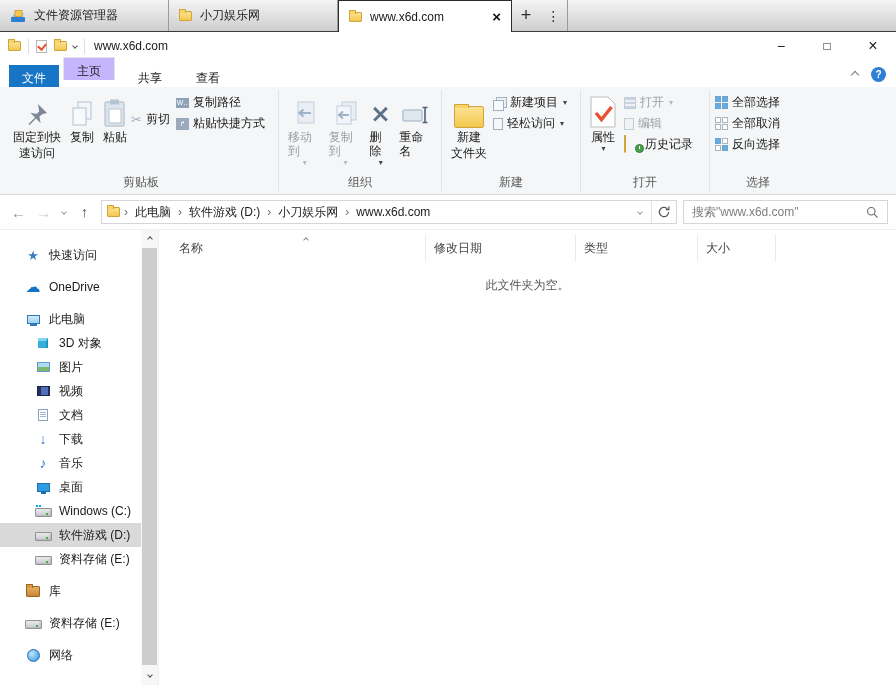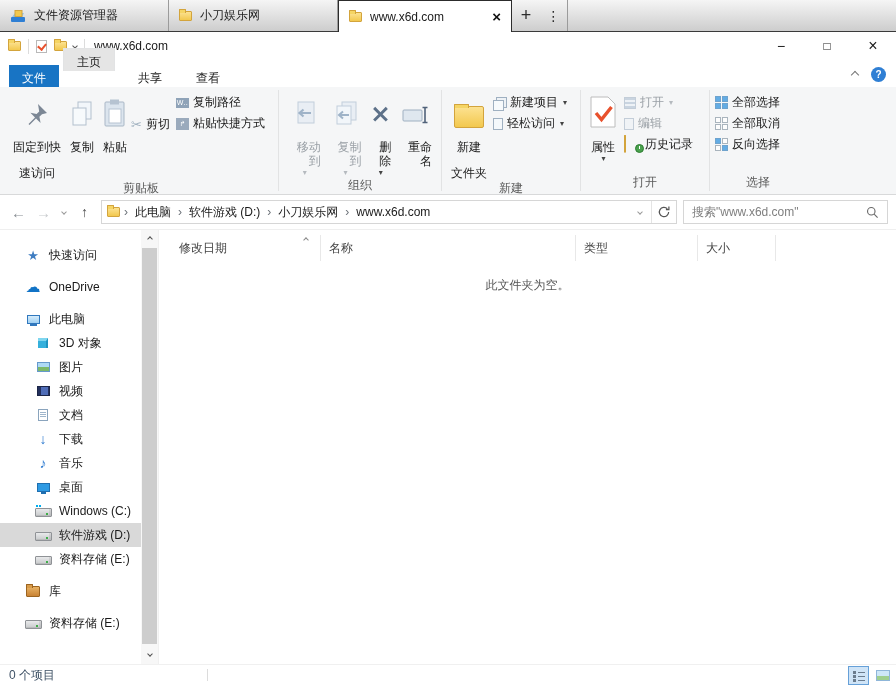--- a/index.html
+++ b/index.html
@@ -21,33 +21,33 @@
   .qat-sep { width:1px; height:15px; background:#dcdcdc; margin:0 7px; }
   .title-text { margin-left:2px; }
   .win-controls { margin-left:auto; display:flex; height:100%; }
   .win-btn { width:46px; display:flex; align-items:center; justify-content:center; color:#1a1a1a; }
   .win-btn.min { font-size:14px; } .win-btn.max { font-size:12px; } .win-btn.close { font-size:16px; }
 
   
   .ribbon-tabs { height:27px; flex:0 0 27px; background:#fff; display:flex; align-items:flex-end; position:relative; }
   .rtab { padding:5px 13px 0; }
   .rtab.file { background:#1874c4; color:#fff; margin-left:9px; }
-  .rtab.active { background:#e5e5e5; border:1px solid #e2e3e4; border-bottom:none; margin-bottom:16px; z-index:1; }
+  .rtab.active { background:#c4b5fd; border:1px solid #e2e3e4; border-bottom:none; margin-bottom:7px; z-index:1; }
   .ribbon-corner { position:absolute; right:10px; top:7px; display:flex; align-items:center; gap:13px; }
   .help-badge { width:15px; height:15px; border-radius:50%; background:#2f7fd4; color:#fff; font-size:10px; font-weight:bold; display:flex; align-items:center; justify-content:center; }
 
   
   .ribbon-body { height:108px; flex:0 0 108px; background:#f5f6f7; border-bottom:1px solid #d8d9da; display:flex; padding-left:4px; }
   .rgroup { display:flex; flex-direction:column; }
   .rgroup-content { flex:1; display:flex; align-items:flex-start; padding:4px 5px 0; }
   .rgroup-label { height:20px; text-align:center; color:#5a5a5a; line-height:17px; }
   .rgroup-sep { width:1px; background:#e2e3e4; margin:3px 0; }
   .rbig { display:flex; flex-direction:column; align-items:center; padding:1px 4px 0; }
   .rbig .ic { height:36px; display:flex; align-items:flex-end; justify-content:center; }
-  .rbig .bl { line-height:14px; text-align:right; margin-top:12px; }
+  .rbig .bl { line-height:14px; text-align:left; margin-top:2px; }
   .rsmallcol { display:flex; flex-direction:column; gap:4px; padding-top:3px; }
   .rsmall { display:flex; align-items:center; gap:4px; height:17px; white-space:nowrap; }
   .scaret { font-size:8px; color:#444; margin-left:1px; }
   .dis { color:#9aa0a6; }
   .dis .scaret { color:#b5babf; }
 
   
   .fold { position:relative; background:linear-gradient(#fce291,#f2c84e); border:1px solid #d3a43c; border-radius:1px; flex-shrink:0; }
   .fold::before { content:""; position:absolute; left:-1px; top:-3px; width:45%; height:3px; background:#f5d564; border:1px solid #d3a43c; border-bottom:none; border-radius:1px 1px 0 0; }
   .f12 { width:13px; height:10px; } .f14 { width:14px; height:11px; } .f28 { width:30px; height:22px; border-radius:2px; }
@@ -525,51 +525,45 @@
           <span class="lbl">库</span>
         </div>
         <div class="snav gap">
           <span class="sicon">
               <span class="icon-drive">
                 <span class="led"></span>
               </span>
             </span>
           <span class="lbl">资料存储 (E:)</span>
         </div>
+        <div class="snav gap">
+          <span class="sicon">
+              <span class="icon-network"></span>
+            </span>
+          <span class="lbl">网络</span>
+        </div>
       </div>
       <div class="sidebar-scroll">
         <span class="scroll-thumb"></span>
         <span class="scroll-arrow top">
             <span class="chv s up" style="border-color:#505050"></span>
           </span>
         <span class="scroll-arrow bottom">
             <span class="chv s down" style="border-color:#505050"></span>
           </span>
       </div>
     </div>
 
     <div class="main">
       <div class="cols">
         <span class="sort-up"><span class="chv s up" style="border-color:#888"></span></span>
+        <div class="col c-name">名称</div>
         <div class="col c-date">修改日期</div>
-        <div class="col c-name">名称</div>
         <div class="col c-type">类型</div>
         <div class="col c-size">大小</div>
         <div class="col filler"></div>
       </div>
       <div class="empty-msg">此文件夹为空。</div>
     </div>
   </div>
 
-  <div class="statusbar">
-    <span>0 个项目</span>
-    <span class="status-sep"></span>
-    <div class="view-btns">
-      <div class="vbtn selected">
-          <span class="icon-list"></span>
-        </div>
-      <div class="vbtn">
-          <span class="icon-thumb"></span>
-        </div>
-    </div>
-  </div>
 
 </div>
 
 </body></html>

